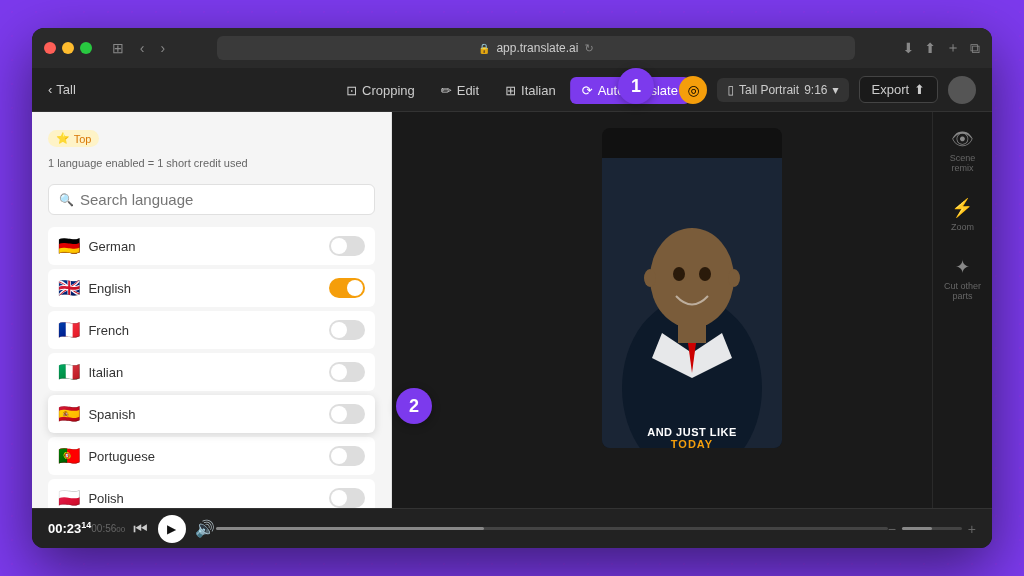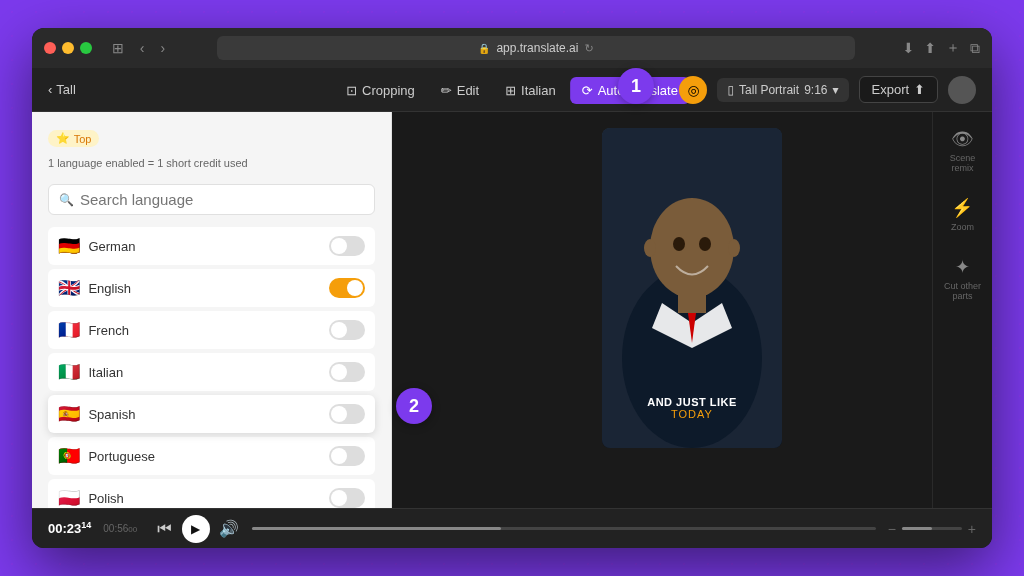--- a/index.html
+++ b/index.html
@@ -343,36 +343,37 @@
     }
     .video-placeholder {
       width: 100%;
       height: 100%;
       background: linear-gradient(160deg, #2a3a4a 0%, #1a2535 40%, #0d1520 100%);
       position: relative;
       display: flex;
       align-items: flex-end;
       justify-content: center;
       padding-bottom: 40px;
+      margin-top: 30px;
     }
 
     .subtitle-area {
       text-align: center;
       padding: 8px;
     }
     .subtitle-line1 {
       color: white;
       font-size: 11px;
       font-weight: 700;
       letter-spacing: 0.5px;
     }
     .subtitle-line2 {
       color: #f59e0b;
       font-size: 11px;
-      font-weight: 400;
+      font-weight: 700;
       letter-spacing: 1px;
     }
 
     
     .right-sidebar {
       width: 60px;
       background: #1a1a1a;
       display: flex;
       flex-direction: column;
       align-items: center;
@@ -394,21 +395,21 @@
       color: #888;
     }
 
     
     .bottom-player {
       height: 40px;
       background: #222;
       display: flex;
       align-items: center;
       padding: 0 16px;
-      gap: 12px;
+      gap: 0;
       border-top: 1px solid #333;
     }
     .time-display {
       font-size: 13px;
       color: white;
       font-weight: 600;
       white-space: nowrap;
     }
     .time-secondary {
       font-size: 10px;

